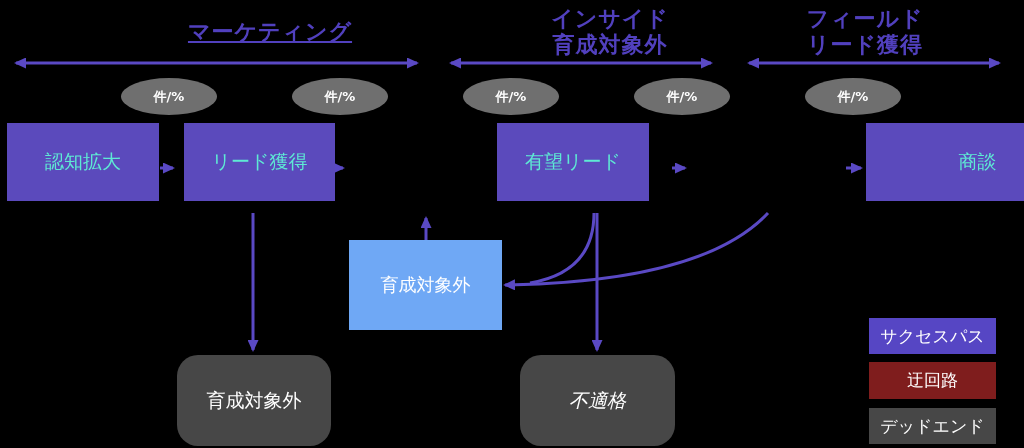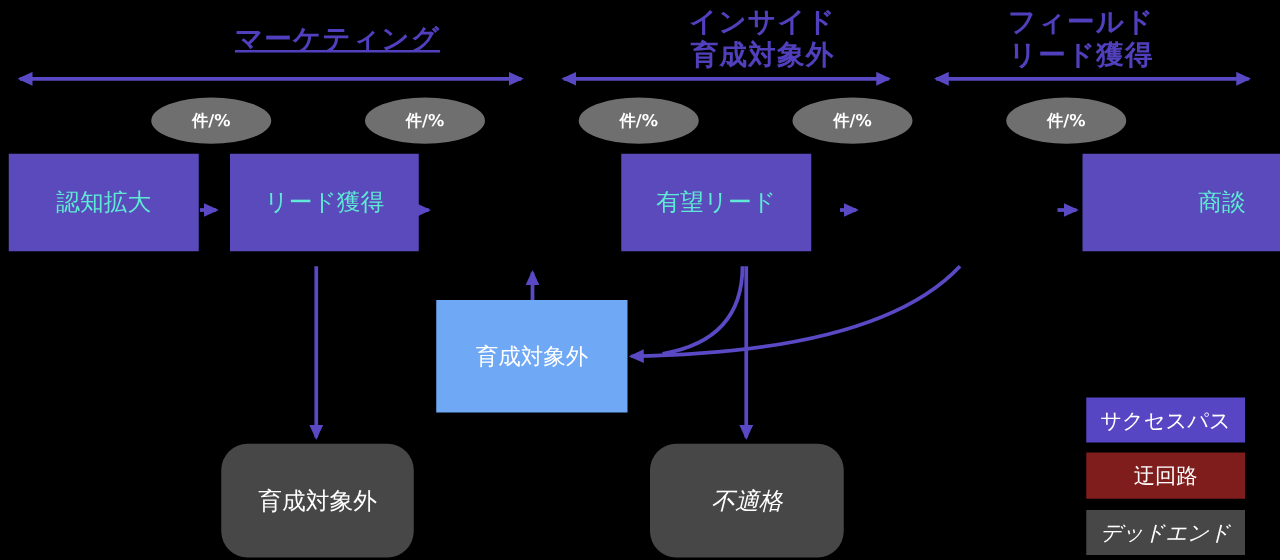--- a/index.html
+++ b/index.html
@@ -30,21 +30,21 @@
   .deadend-box{
     background:#474747;color:#fff;font-size:19px;
     display:flex;align-items:center;justify-content:center;height:91px;border-radius:21px;
   }
   .legend-item{
     width:127px;height:36px;color:#fff;font-size:17px;
     display:flex;align-items:center;justify-content:center;margin-left:13px;
   }
   .legend-success{background:#5646c4;}
   .legend-detour{background:#7f1d1d;}
-  .legend-dead{background:#474747;font-style:italic;}
+  .legend-dead{background:#474747;}
   svg.arrow-layer{position:absolute;left:0;top:0;pointer-events:none;}
   .flow-line{stroke:#5a49c4;stroke-width:3;fill:none;}
 </style>
 </head>
 <body>
 
 <div id="stage-area">
 
   <div class="abs section-label" style="left:145px;top:19px;width:250px;text-decoration:underline;">マーケティング</div>
   <div class="abs section-label" style="left:510px;top:6px;width:200px;">インサイド

